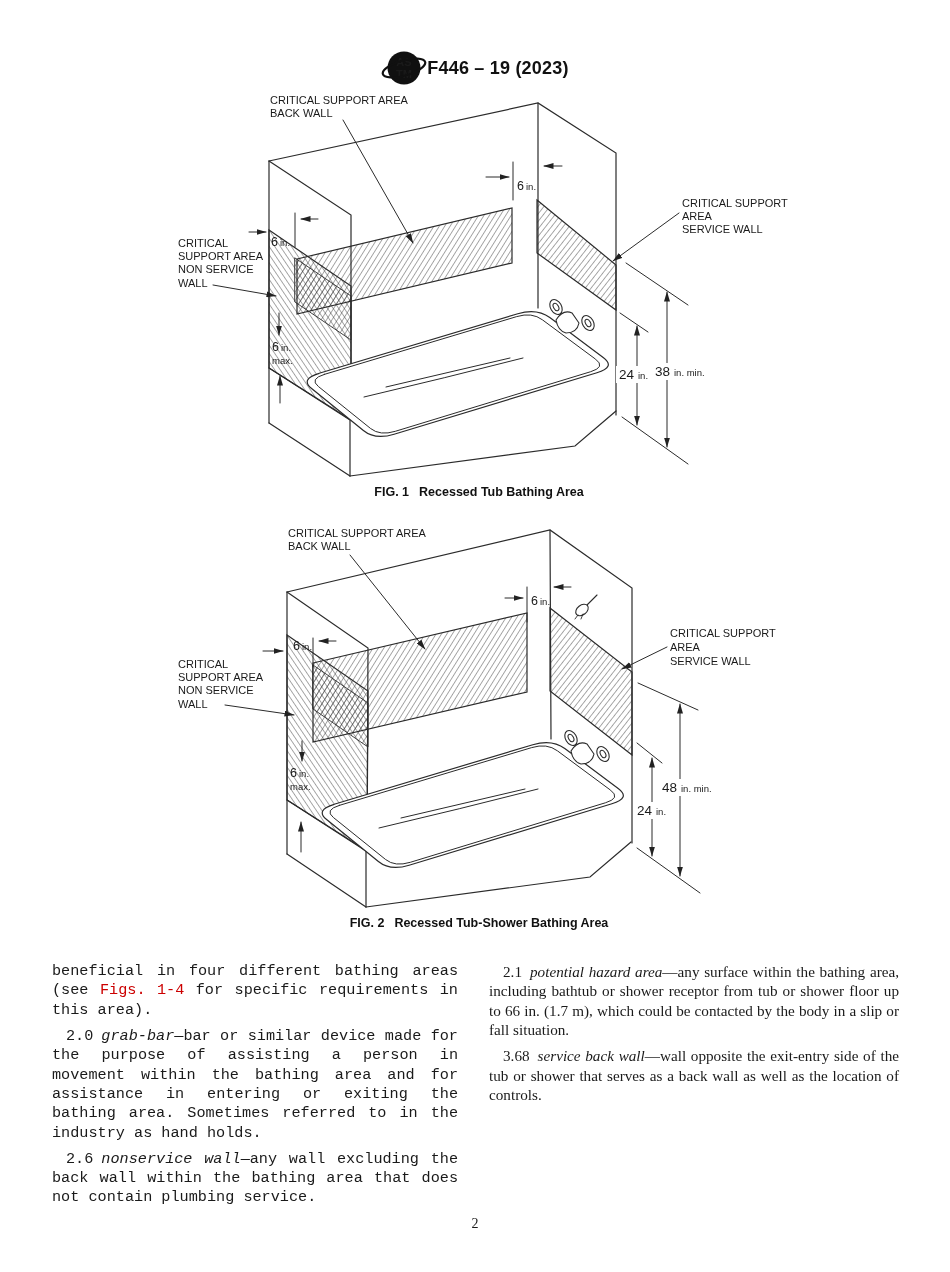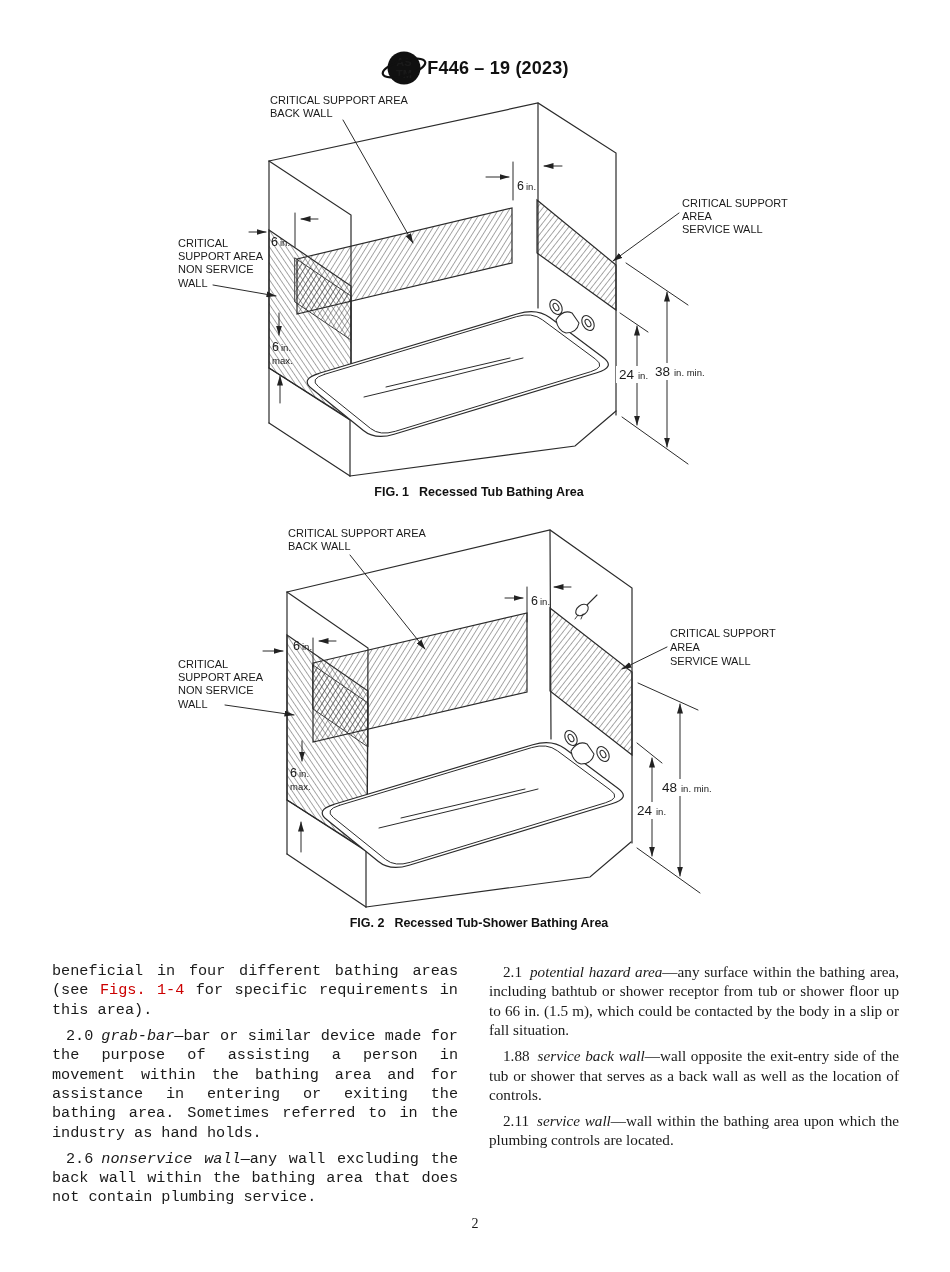--- a/index.html
+++ b/index.html
@@ -268,20 +268,19 @@
     <span class="capnum">FIG. 2</span><span>Recessed Tub-Shower Bathing Area</span>
   </div>
 
   <div class="cols col-left">
     <p><span>beneficial in four different bathing areas (see </span><a class="figlink">Figs. 1-4</a><span> for specific requirements in this area).</span></p>
     <p class="def"><span class="num">2.0</span><i>grab-bar</i><span>—bar or similar device made for the purpose of assisting a person in movement within the bathing area and for assistance in entering or exiting the bathing area. Sometimes referred to in the industry as hand holds.</span></p>
     <p class="def"><span class="num">2.6</span><i>nonservice wall</i><span>—any wall excluding the back wall within the bathing area that does not contain plumbing service.</span></p>
   </div>
 
   <div class="cols col-right">
-    <p class="def"><span class="num">2.1</span><i>potential hazard area</i><span>—any surface within the bathing area, including bathtub or shower receptor from tub or shower floor up to 66 in. (1.5 m), which could be contacted by the body in a slip or fall situation.</span></p>
-    <p class="def"><span class="num">1.88</span><i>service back wall</i><span>—wall opposite the exit-entry side of the tub or shower that serves as a back wall as well as the location of controls.</span></p>
-    <p class="def"><span class="num">2.11</span><i>service wall</i><span>—wall within the bathing area upon which the plumbing controls are located.</span></p>
+    <p class="def"><span class="num">2.1</span><i>potential hazard area</i><span>—any surface within the bathing area, including bathtub or shower receptor from tub or shower floor up to 66 in. (1.7 m), which could be contacted by the body in a slip or fall situation.</span></p>
+    <p class="def"><span class="num">3.68</span><i>service back wall</i><span>—wall opposite the exit-entry side of the tub or shower that serves as a back wall as well as the location of controls.</span></p>
   </div>
 
   <div class="pgnum">2</div>
 
 </div>
 
 </body></html>

